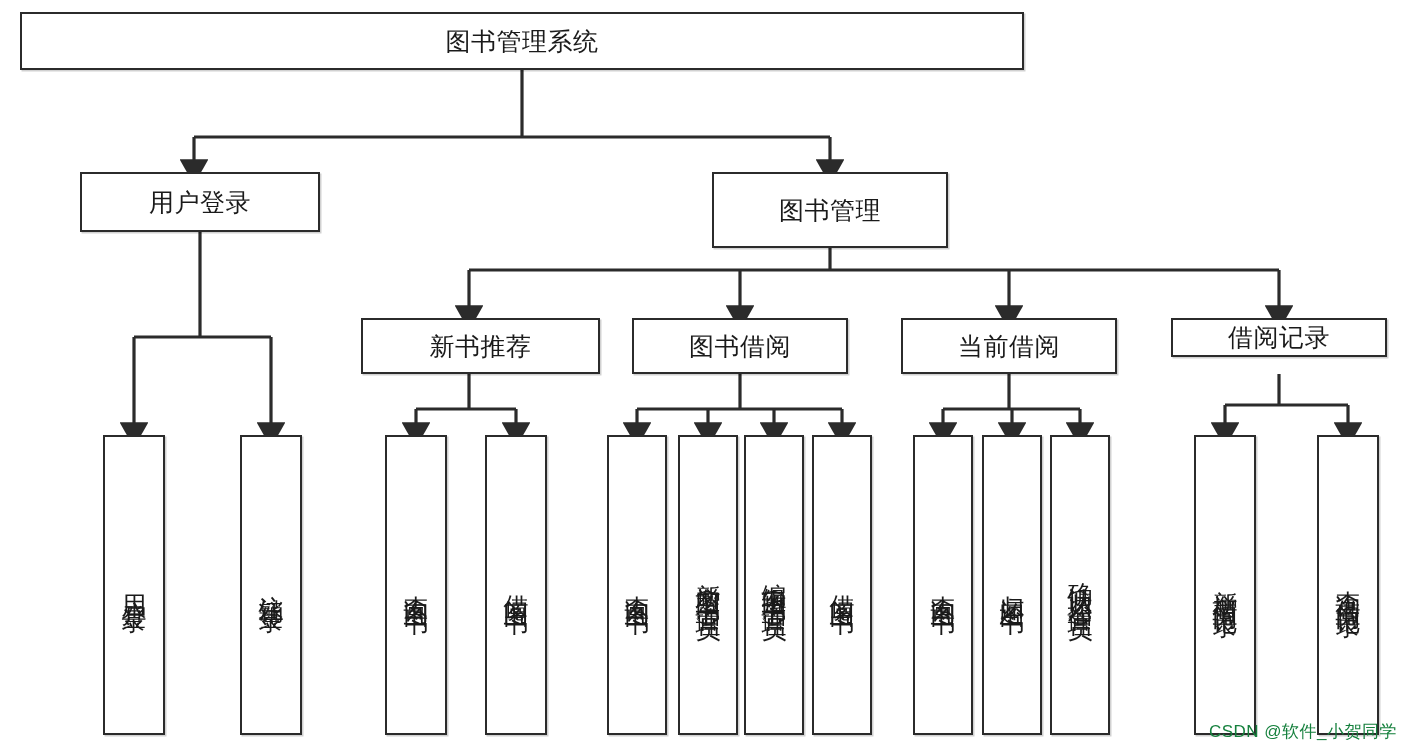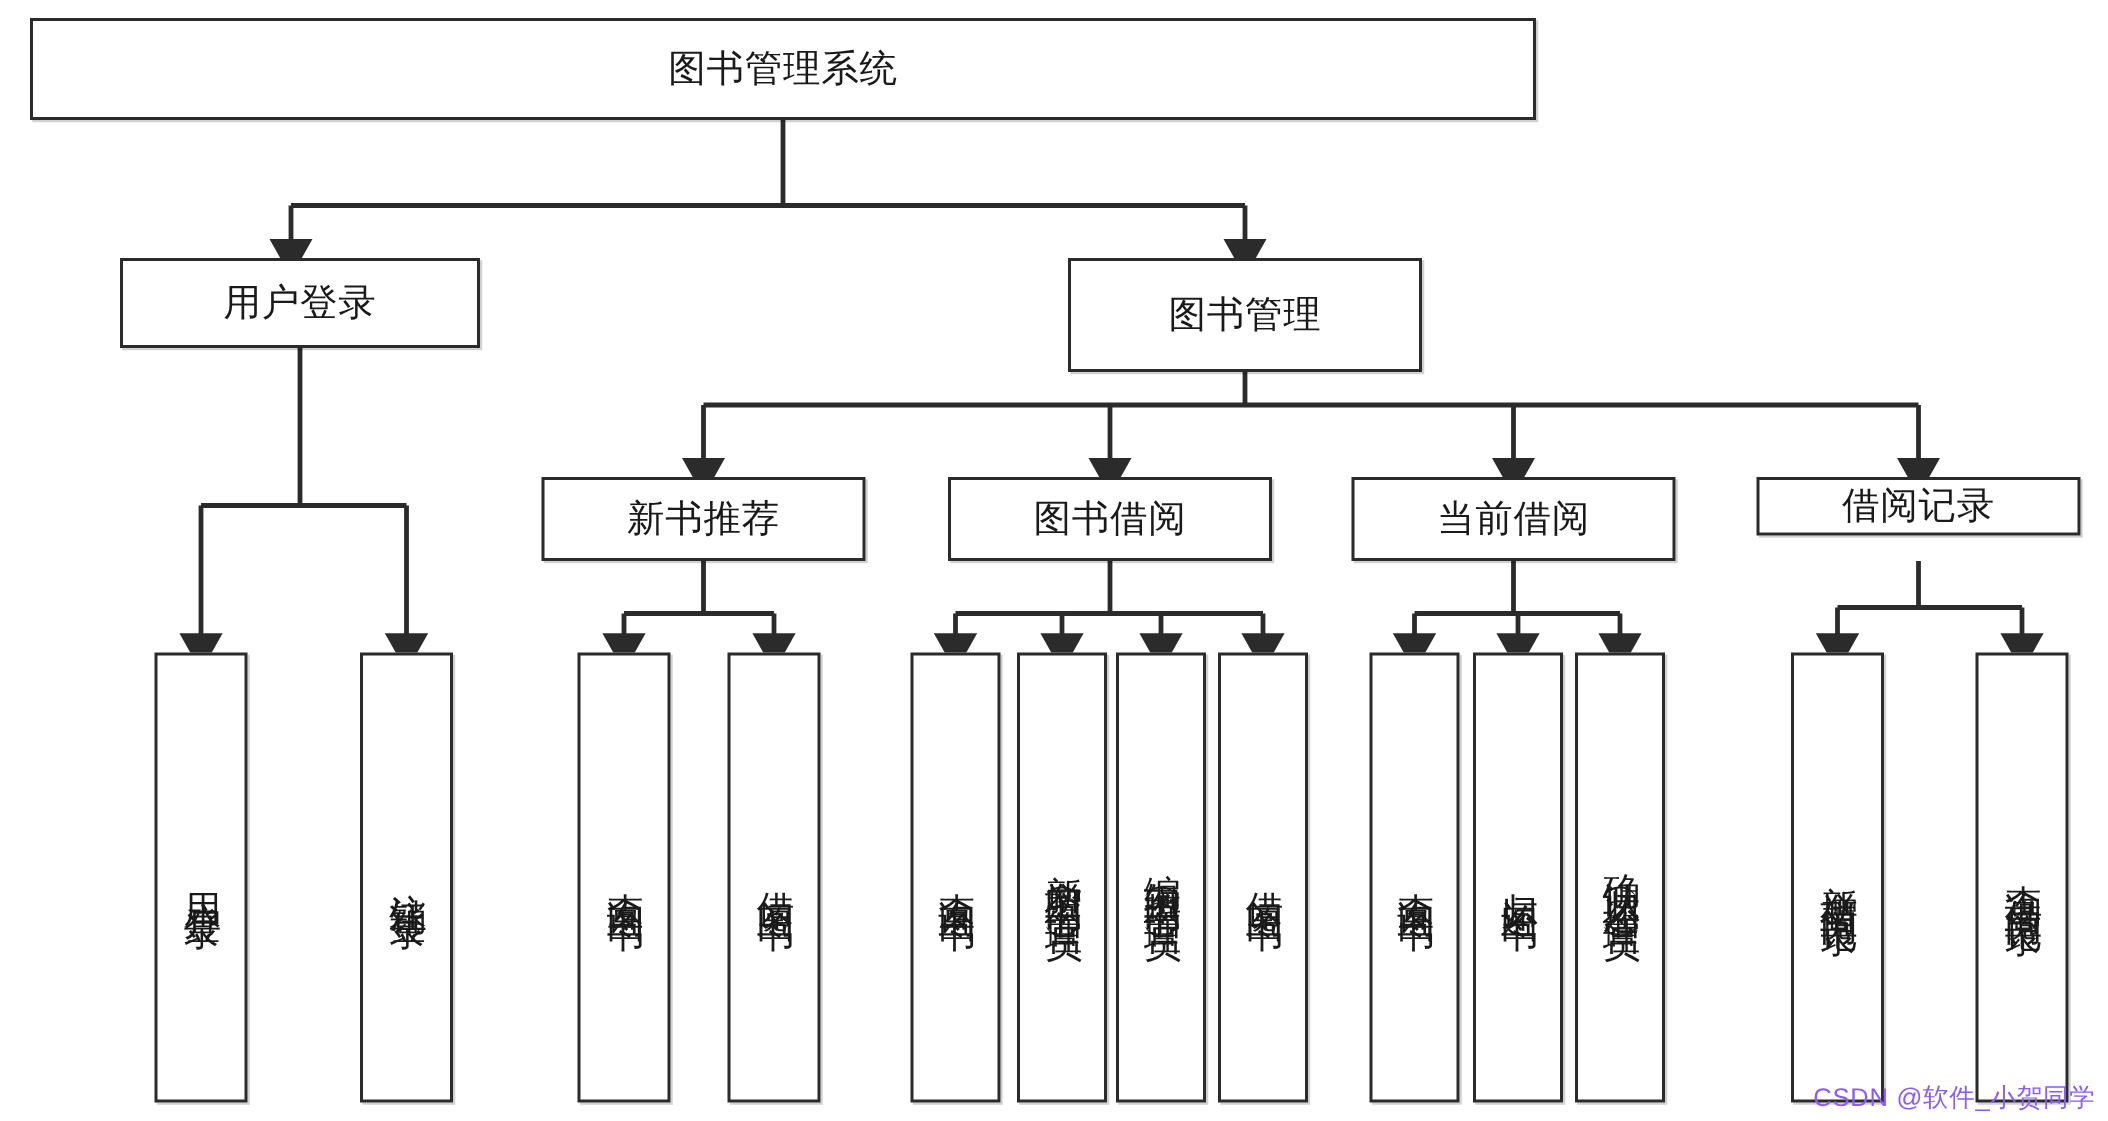--- a/index.html
+++ b/index.html
@@ -61,21 +61,21 @@
     font-size: 25px;
     line-height: 1.0;
     letter-spacing: 5px;
     white-space: nowrap;
   }
   #watermark {
     position: absolute;
     right: 8px;
     bottom: 4px;
     font-size: 17px;
-    color: #8b5cf6;
+    color: #15803d;
     letter-spacing: 0.5px;
     white-space: nowrap;
     font-family: "Liberation Sans", "DejaVu Sans", sans-serif;
   }
 </style>
 </head>
 <body>
 
 <div id="canvas">
 
@@ -122,33 +122,33 @@
       <path d="M1012,409 L1012,427" marker-end="url(#arrow)"></path>
       <path d="M1080,409 L1080,427" marker-end="url(#arrow)"></path>
 
       <path d="M1279,374 L1279,405"></path>
       <path d="M1225,405 L1348,405"></path>
       <path d="M1225,405 L1225,427" marker-end="url(#arrow)"></path>
       <path d="M1348,405 L1348,427" marker-end="url(#arrow)"></path>
     </g>
   </svg>
 
-  <div class="node root horiz" style="left:20px; top:12px; width:1004px; height:68px;">
+  <div class="node root horiz" style="left:20px; top:12px; width:1004px; height:58px;">
     <span class="label">图书管理系统</span>
   </div>
 
   <div class="node horiz" style="left:80px; top:172px; width:240px; height:60px;">
     <span class="label">用户登录</span>
   </div>
 
   <div class="node horiz" style="left:712px; top:172px; width:236px; height:76px;">
     <span class="label">图书管理</span>
   </div>
 
-  <div class="node horiz" style="left:361px; top:318px; width:216px; height:56px;">
+  <div class="node horiz" style="left:361px; top:318px; width:239px; height:56px;">
     <span class="label">新书推荐</span>
   </div>
 
   <div class="node horiz" style="left:901px; top:318px; width:216px; height:56px;">
     <span class="label">当前借阅</span>
   </div>
 
   <div class="node horiz" style="left:632px; top:318px; width:216px; height:56px;">
     <span class="label">图书借阅</span>
   </div>

